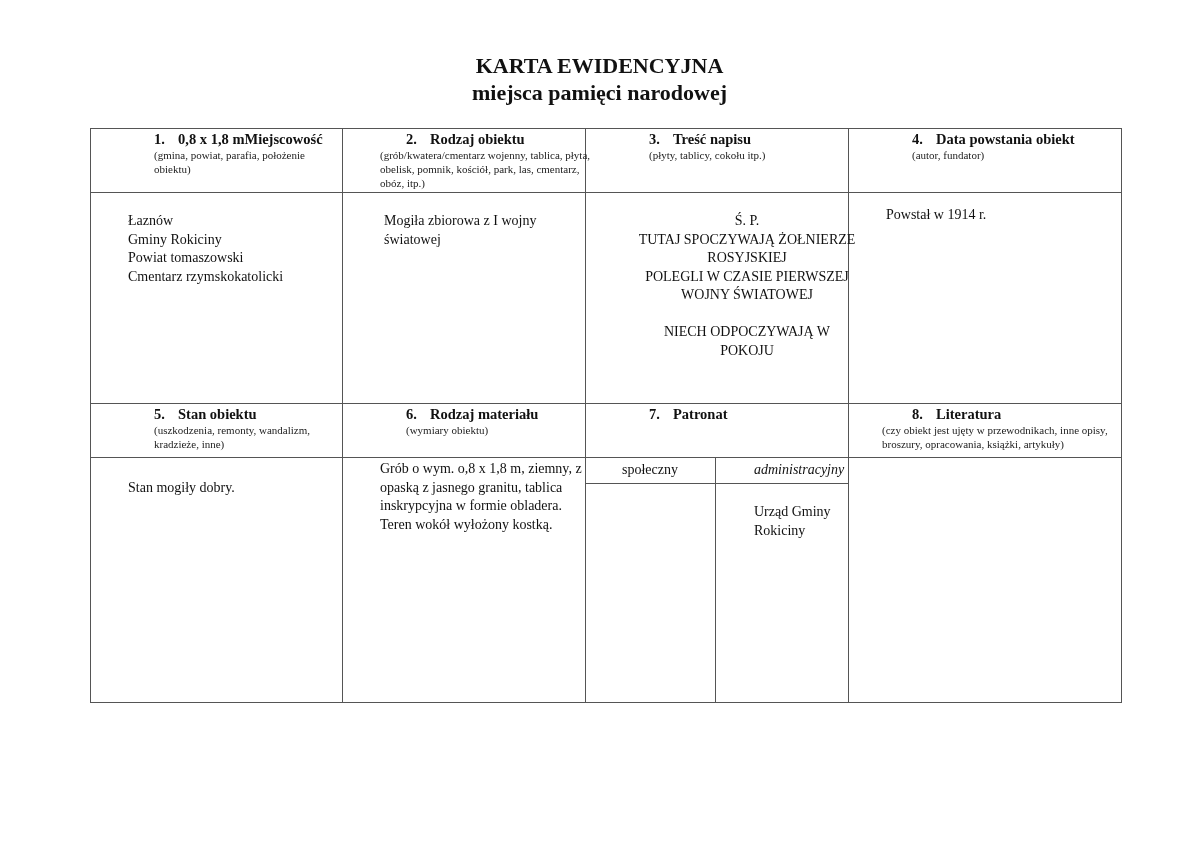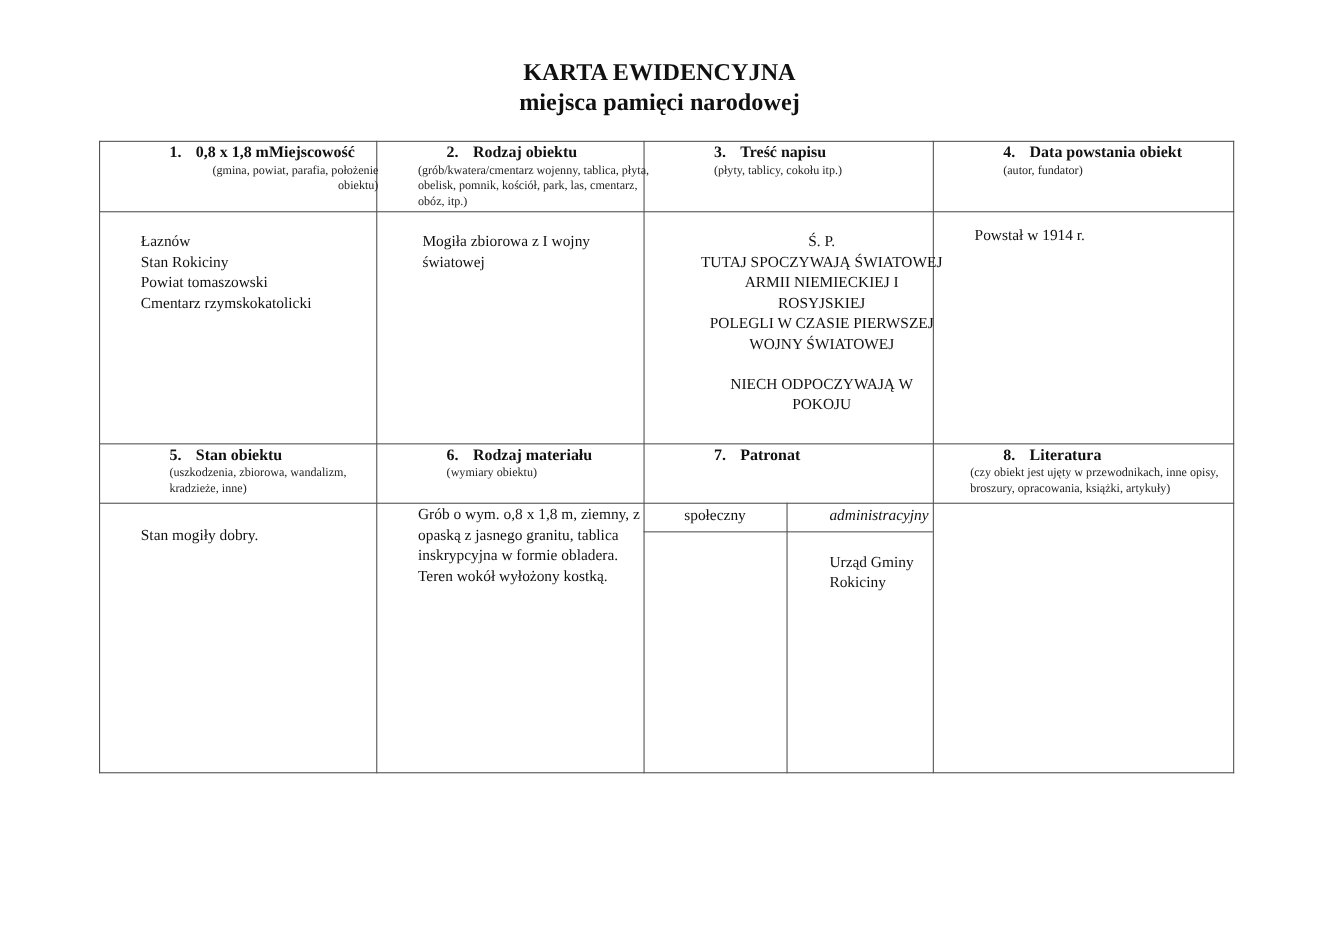--- a/index.html
+++ b/index.html
@@ -42,58 +42,57 @@
   <div class="line v" style="left:90px;top:128px;height:575px;"></div>
   <div class="line v" style="left:342px;top:128px;height:575px;"></div>
   <div class="line v" style="left:585px;top:128px;height:575px;"></div>
   <div class="line v" style="left:715px;top:457px;height:246px;"></div>
   <div class="line v" style="left:848px;top:128px;height:575px;"></div>
   <div class="line v" style="left:1121px;top:128px;height:575px;"></div>
 </div>
 
 <div class="cell" style="left:98px;top:131px;width:240px;">
   <div class="hdr" style="padding-left:26px;"><span class="num">1.</span><span>0,8 x 1,8 mMiejscowość</span></div>
-  <div class="sub" style="padding-left:26px;width:190px;text-align:right;">(gmina, powiat, parafia, położenie obiektu)</div>
+  <div class="sub" style="padding-left:26px;width:190px;">(gmina, powiat, parafia, położenie obiektu)</div>
 </div>
 <div class="cell" style="left:350px;top:131px;width:230px;">
   <div class="hdr" style="padding-left:26px;"><span class="num">2.</span><span>Rodzaj obiektu</span></div>
   <div class="sub" style="width:225px;">(grób/kwatera/cmentarz wojenny, tablica, płyta, obelisk, pomnik, kościół, park, las, cmentarz, obóz, itp.)</div>
 </div>
 <div class="cell" style="left:593px;top:131px;width:250px;">
   <div class="hdr" style="padding-left:26px;"><span class="num">3.</span><span>Treść napisu</span></div>
   <div class="sub" style="padding-left:26px;">(płyty, tablicy, cokołu itp.)</div>
 </div>
 <div class="cell" style="left:856px;top:131px;width:260px;">
   <div class="hdr" style="padding-left:26px;"><span class="num">4.</span><span>Data powstania obiekt</span></div>
   <div class="sub" style="padding-left:26px;">(autor, fundator)</div>
 </div>
 
 <div class="cell body-text" style="left:98px;top:212px;width:240px;">
   <div>Łaznów</div>
-  <div>Stan Rokiciny</div>
+  <div>Gminy Rokiciny</div>
   <div>Powiat tomaszowski</div>
   <div>Cmentarz rzymskokatolicki</div>
 </div>
 <div class="cell body-text" style="left:350px;top:212px;width:190px;padding-left:4px;">Mogiła zbiorowa z I wojny światowej</div>
 <div class="cell body-text center" style="left:586px;top:212px;width:262px;">
   <div>Ś. P.</div>
-  <div>TUTAJ SPOCZYWAJĄ ŚWIATOWEJ</div>
-  <div>ARMII NIEMIECKIEJ I</div>
+  <div>TUTAJ SPOCZYWAJĄ ŻOŁNIERZE</div>
   <div>ROSYJSKIEJ</div>
   <div>POLEGLI W CZASIE PIERWSZEJ</div>
   <div>WOJNY ŚWIATOWEJ</div>
   <div style="height:18.5px;"></div>
   <div>NIECH ODPOCZYWAJĄ W</div>
   <div>POKOJU</div>
 </div>
 <div class="cell body-text" style="left:856px;top:206px;width:260px;">Powstał w 1914 r.</div>
 
 <div class="cell" style="left:98px;top:406px;width:240px;">
   <div class="hdr" style="padding-left:26px;"><span class="num">5.</span><span>Stan obiektu</span></div>
-  <div class="sub" style="padding-left:26px;width:200px;">(uszkodzenia, zbiorowa, wandalizm, kradzieże, inne)</div>
+  <div class="sub" style="padding-left:26px;width:200px;">(uszkodzenia, remonty, wandalizm, kradzieże, inne)</div>
 </div>
 <div class="cell" style="left:350px;top:406px;width:230px;">
   <div class="hdr" style="padding-left:26px;"><span class="num">6.</span><span>Rodzaj materiału</span></div>
   <div class="sub" style="padding-left:26px;">(wymiary obiektu)</div>
 </div>
 <div class="cell" style="left:593px;top:406px;width:250px;">
   <div class="hdr" style="padding-left:26px;"><span class="num">7.</span><span>Patronat</span></div>
 </div>
 <div class="cell" style="left:852px;top:406px;width:268px;">
   <div class="hdr" style="padding-left:30px;"><span class="num">8.</span><span>Literatura</span></div>

